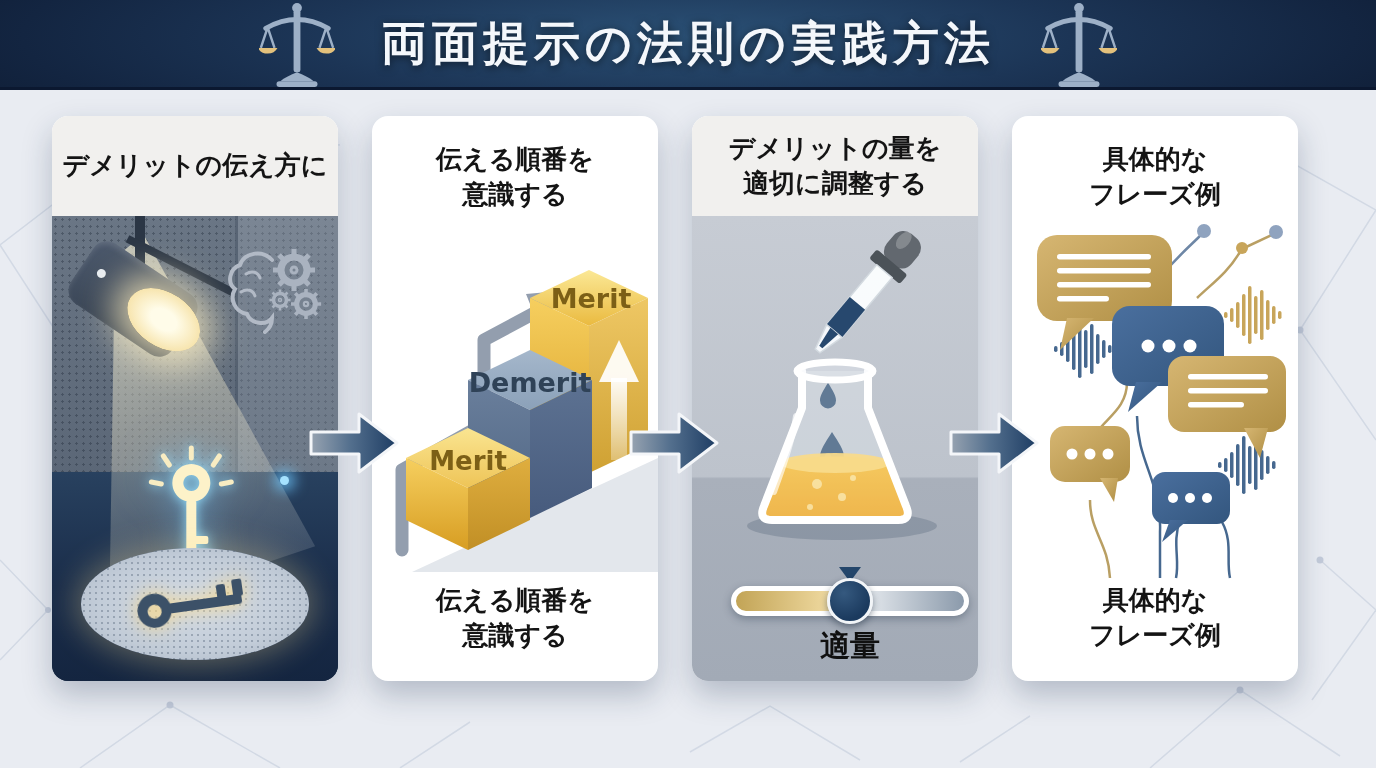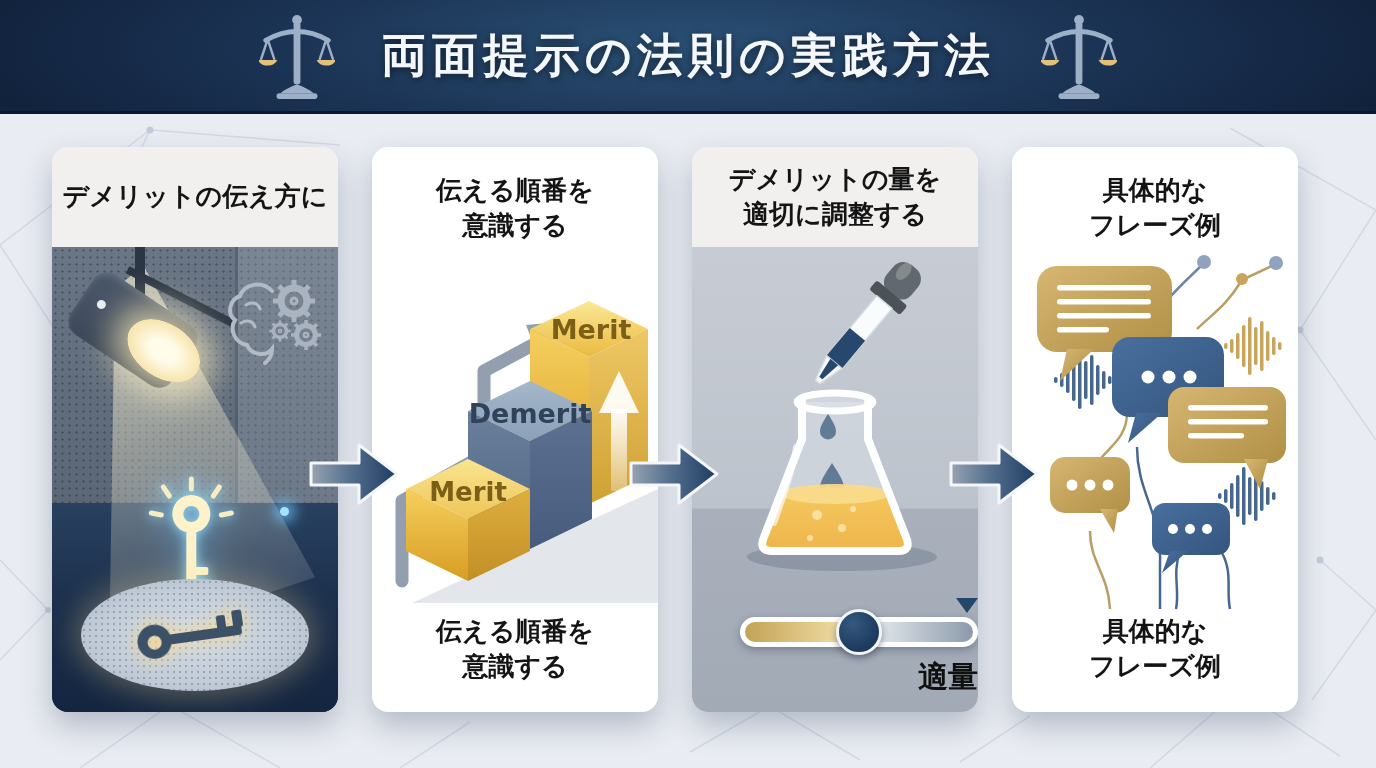--- a/index.html
+++ b/index.html
@@ -8,37 +8,37 @@
     position:relative;
     background:#e9ecf2;
     font-family:"DejaVu Sans","Liberation Sans",sans-serif;
   }
   
   .bg-mesh { position:absolute; inset:0; z-index:0; }
 
   
   .topbar {
     position:relative; z-index:2;
-    height:114px; width:100%;
+    height:90px; width:100%;
     display:flex; align-items:center; justify-content:center; gap:46px;
     background:radial-gradient(ellipse 62% 170% at 50% 42%, #2b5176 0%, #1c3556 45%, #132541 78%, #0e1c33 100%);
     border-bottom:3px solid #0b1830;
   }
   .page-title {
     font-family:"DejaVu Serif","Liberation Serif",serif;
     font-size:46px; font-weight:bold; color:#f4f7fb;
     letter-spacing:5px; text-shadow:0 2px 8px rgba(0,0,0,.55);
     white-space:nowrap;
   }
 
   
   .cards-row {
     position:relative; z-index:1;
     display:flex; align-items:flex-start;
-    padding:33px 52px 0 52px;
+    padding:26px 52px 0 52px;
   }
   .card {
     width:286px; height:565px; flex:0 0 286px;
     background:#ffffff; border-radius:16px; overflow:hidden;
     box-shadow:0 14px 30px rgba(25,45,75,.25);
     position:relative;
   }
   .band {
     height:100px; background:#f1f0ee;
     display:flex; flex-direction:column; align-items:center; justify-content:center;
@@ -105,21 +105,21 @@
 
   
   .illus2 { position:absolute; top:104px; left:0; width:100%; }
 
   
   .illus3 {
     position:absolute; top:100px; left:0; right:0; bottom:0;
     background:linear-gradient(180deg,#c7ccd4 0%, #bdc3cc 56%, #a9b0bb 56.5%, #a2aab6 100%);
   }
   .illus3 svg.i3-scene { position:absolute; top:0; left:0; }
-  .i3-sliderwrap { position:absolute; left:0; bottom:14px; width:100%; display:flex; flex-direction:column; align-items:flex-end; }
+  .i3-sliderwrap { position:absolute; left:15px; bottom:14px; width:100%; display:flex; flex-direction:column; align-items:center; }
   .i3-pointer { width:0; height:0; border-left:11px solid transparent; border-right:11px solid transparent; border-top:15px solid #24466b; margin-bottom:4px; }
   .i3-track {
     position:relative; width:238px; height:30px; border-radius:16px;
     border:5px solid #ffffff;
     background:linear-gradient(90deg,#c2a456 0%, #eed89e 40%, #e8ecf0 55%, #8b9aab 100%);
     box-shadow:0 3px 8px rgba(30,45,65,.35);
   }
   .i3-knob {
     position:absolute; left:50%; top:50%; transform:translate(-50%,-50%);
     width:46px; height:46px; border-radius:50%;

